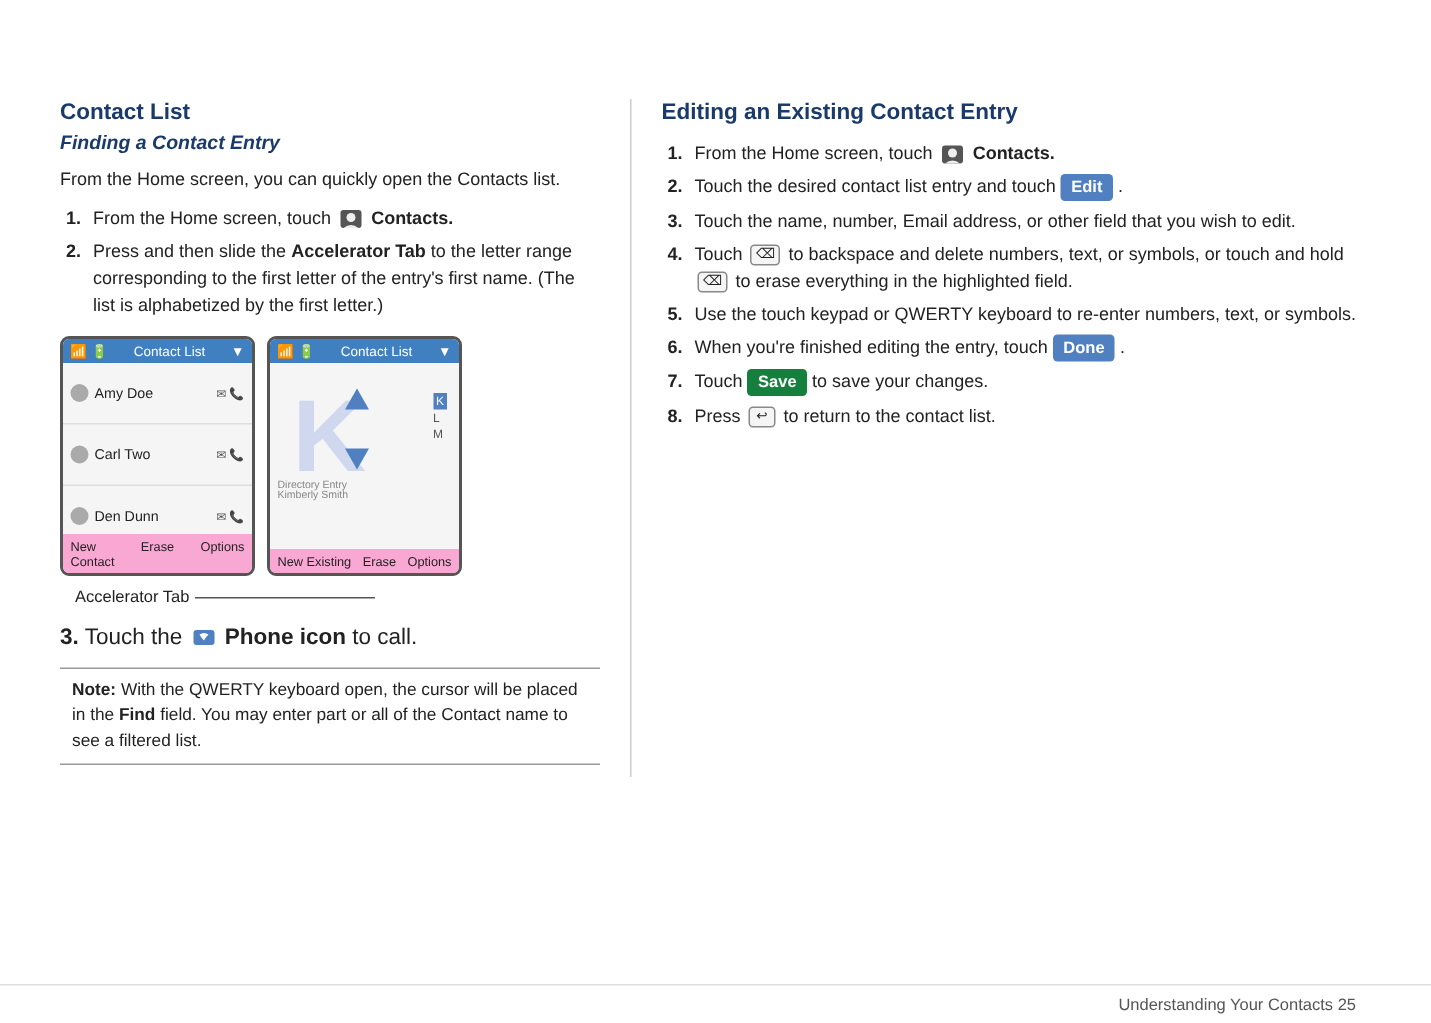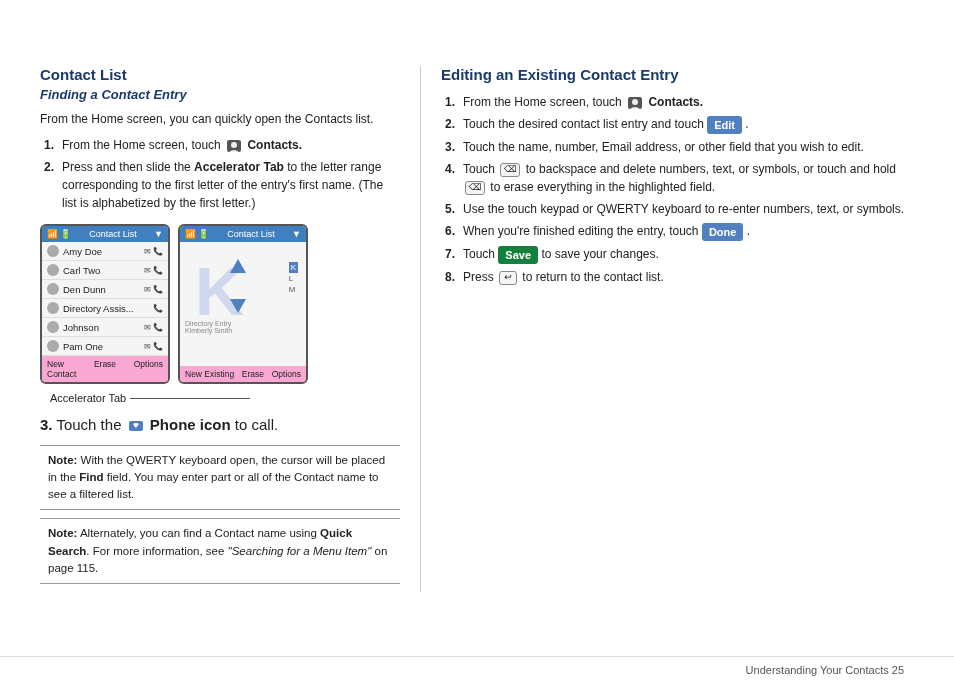--- a/index.html
+++ b/index.html
@@ -165,21 +165,21 @@
       padding: 3px 5px;
       font-size: 9px;
       display: flex;
       align-items: center;
       justify-content: space-between;
     }
 
     .phone-screen .contact-row {
       display: flex;
       align-items: center;
-      padding: 3px 5px;
+      padding: 14px 5px;
       border-bottom: 1px solid #ddd;
       font-size: 9.5px;
     }
 
     .phone-screen .contact-row .avatar {
       width: 12px;
       height: 12px;
       background: #aaa;
       border-radius: 50%;
       margin-right: 4px;
@@ -464,24 +464,20 @@
           <path d="M5 5 Q8 3 11 5 Q9 7 8 9 Q6 7 5 5Z" fill="#fff" font-size="8"></path>
         </svg>
         <span> <strong>Phone icon</strong> to call.</span>
       </div>
 
       <div class="note-box">
         <span class="bold">Note:</span>
         <span> With the QWERTY keyboard open, the cursor will be placed in the <strong>Find</strong> field. You may enter part or all of the Contact name to see a filtered list.</span>
       </div>
 
-      <div class="note-box">
-        <span class="bold">Note:</span>
-        <span> Alternately, you can find a Contact name using <strong>Quick Search</strong>. For more information, see <em>"Searching for a Menu Item"</em> on page 115.</span>
-      </div>
 
     </div>
 
     <div class="right-col">
 
       <div class="section-title">Editing an Existing Contact Entry</div>
 
       <ol class="steps" style="margin-top:10px;">
 
         <li>

